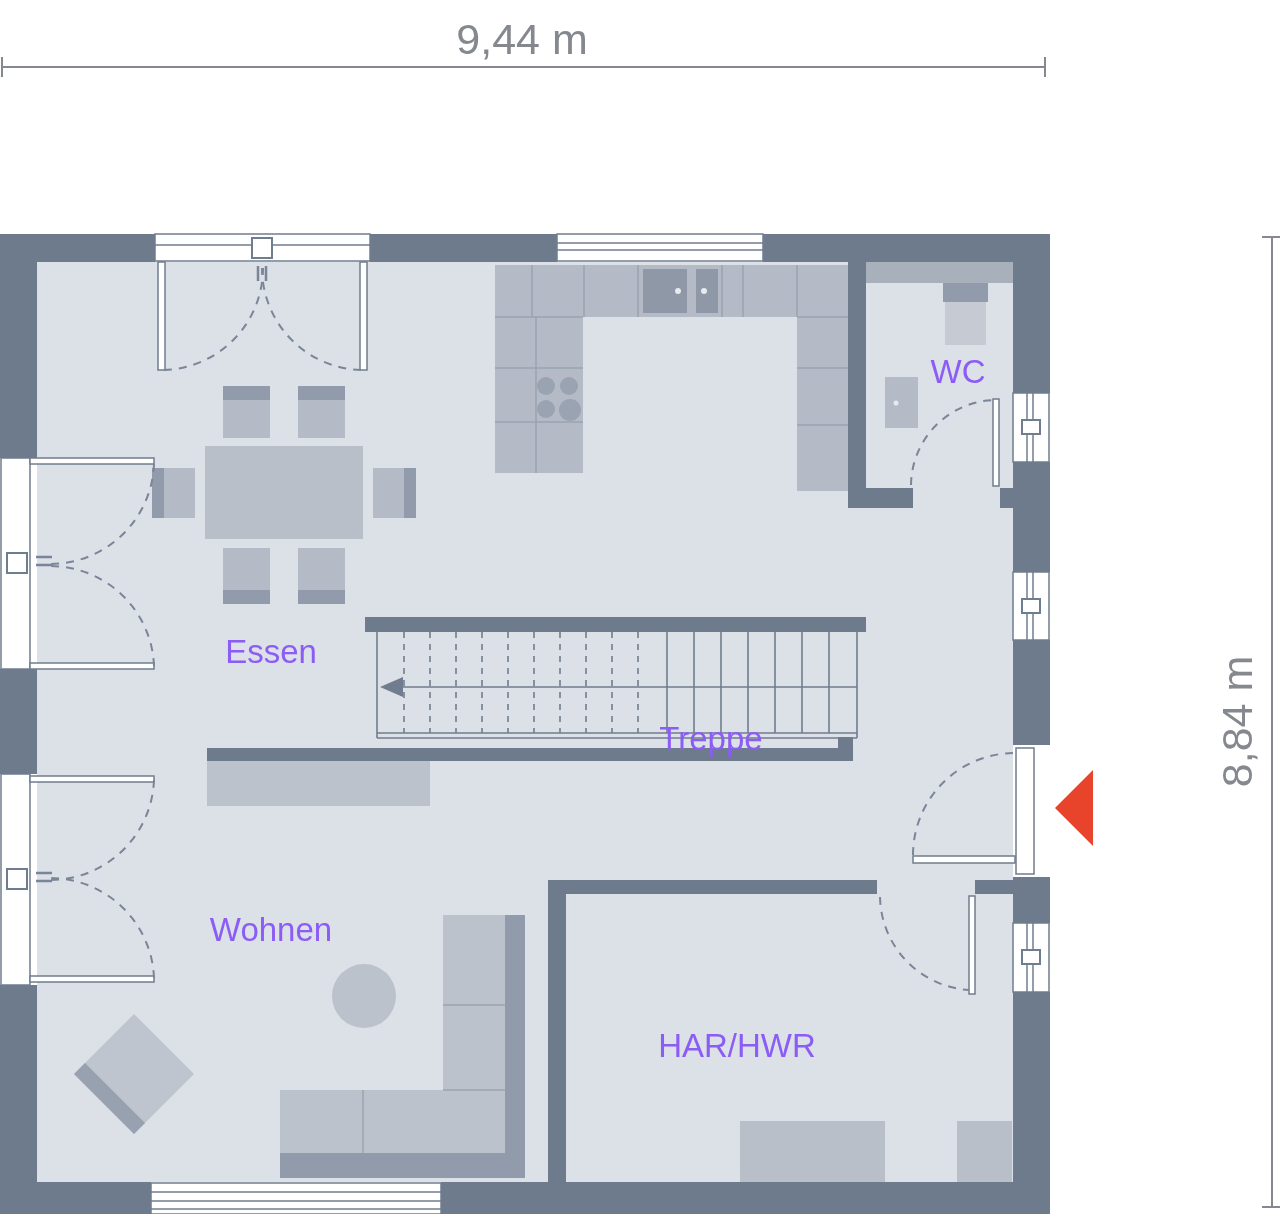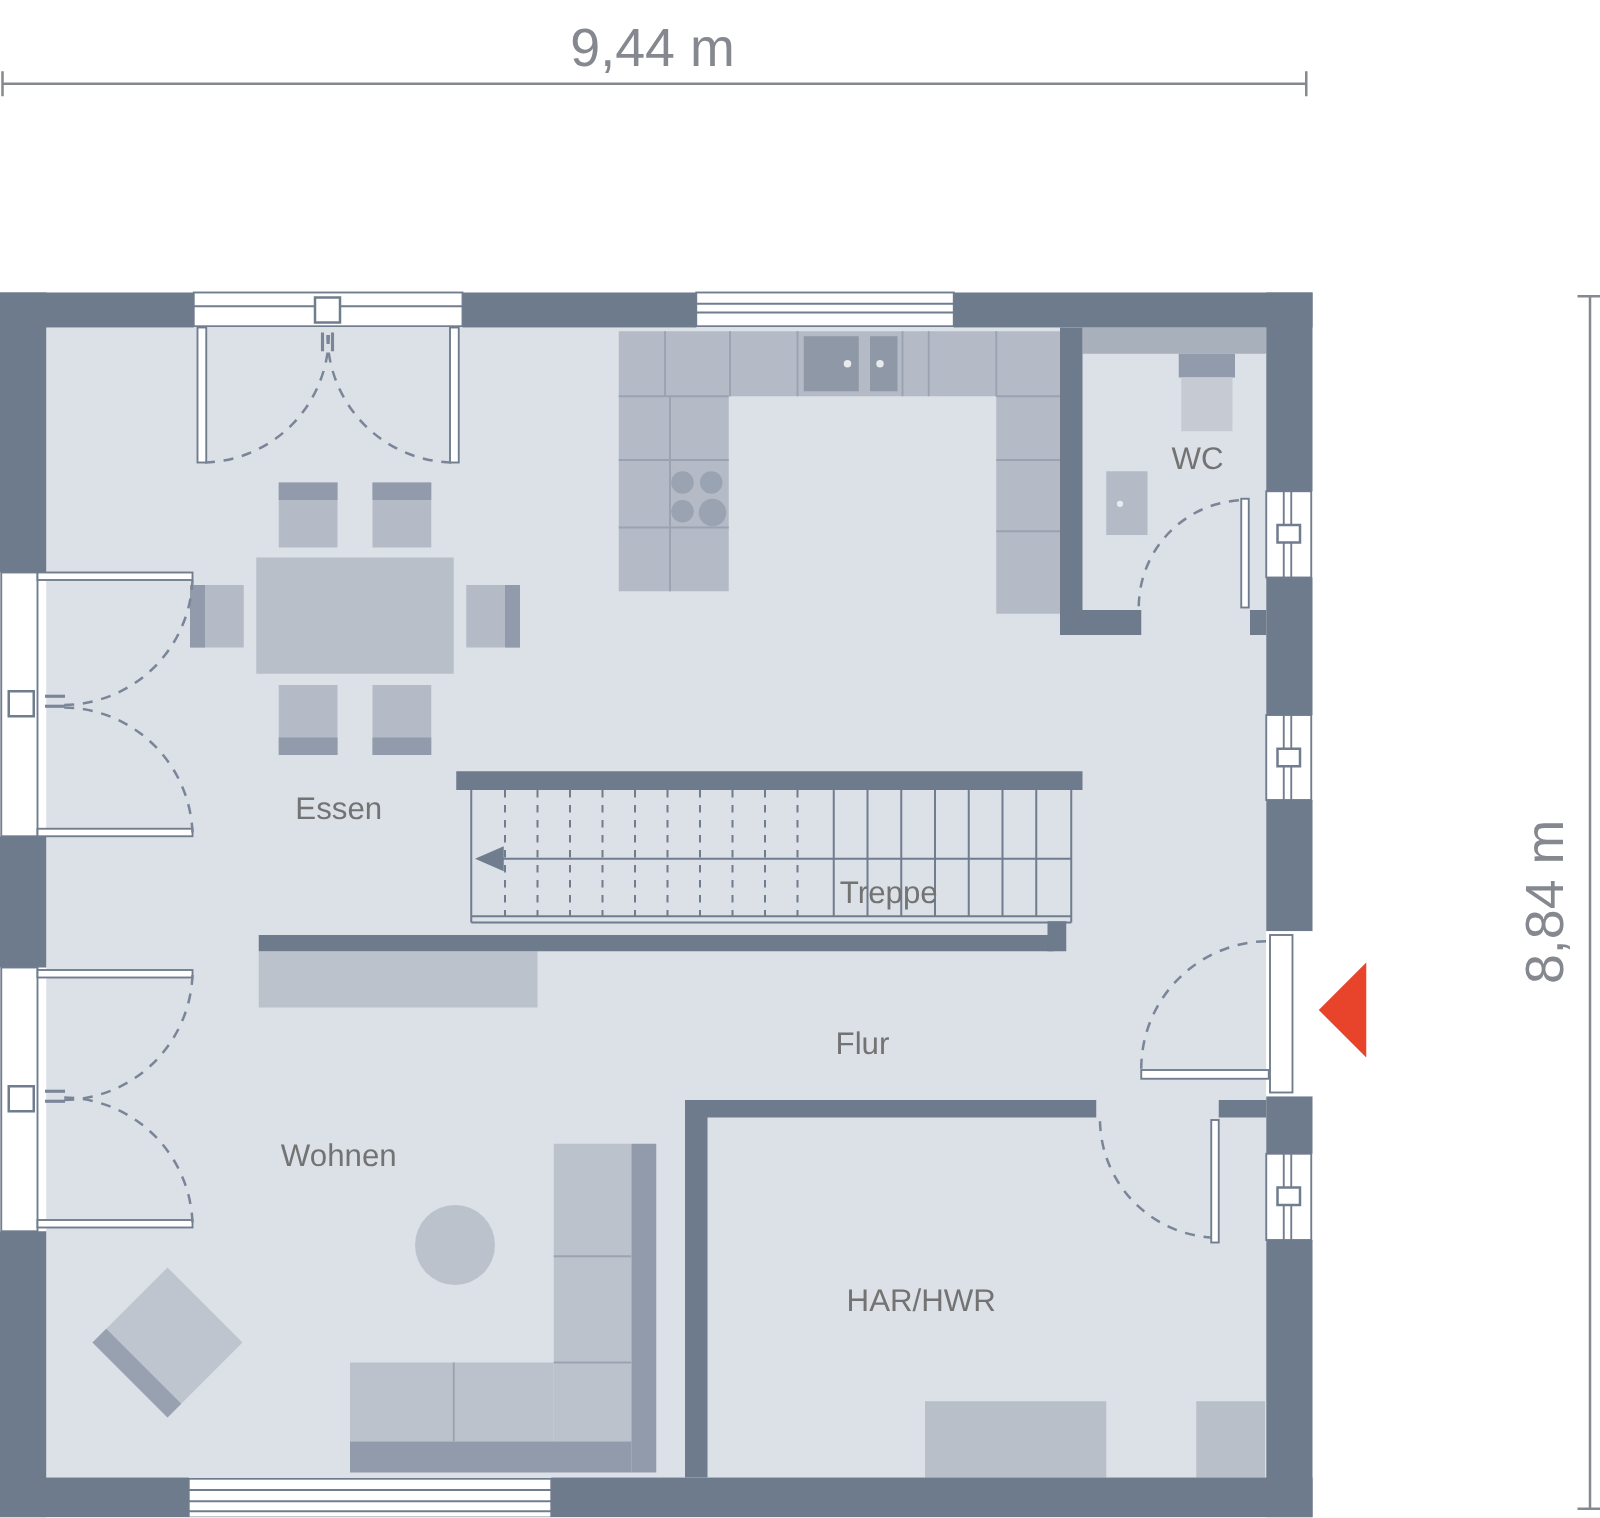--- a/index.html
+++ b/index.html
@@ -6,21 +6,21 @@
   #canvas{position:relative;width:1280px;height:1214px;background:#ffffff;overflow:hidden;
           font-family:"Liberation Sans",sans-serif;}
   .abs{position:absolute;}
   .floor{background:#dce0e7;}
   .wall{background:#6e7b8c;}
   .win{background:#ffffff;}
   .furn{background:#b5bbc6;}
   .furn2{background:#bcc2cc;}
   .dark{background:#919bab;}
   .light{background:#c6cbd3;}
-  .room-label{position:absolute;color:#737373;font-size:25px;text-align:center;white-space:nowrap;}
+  .room-label{position:absolute;color:#8b5cf6;font-size:33px;text-align:center;white-space:nowrap;}
   .dim-label{position:absolute;color:#85898f;font-size:43px;text-align:center;white-space:nowrap;}
   svg{position:absolute;left:0;top:0;pointer-events:none;}
 </style>
 </head>
 <body>
 
 <div id="canvas">
 
   <div class="abs floor" style="left:37px;top:262px;width:976px;height:920px;"></div>
 
@@ -245,18 +245,17 @@
     </g>
 
     <polygon points="1055,808 1093,770 1093,846" fill="#e8432b"></polygon>
   </svg>
 
   <div class="dim-label" style="left:402px;top:15px;width:240px;">9,44 m</div>
   <div class="dim-label" style="left:1117px;top:697px;width:240px;transform:rotate(-90deg);transform-origin:center;">8,84 m</div>
 
   <div class="room-label" style="left:171px;top:633px;width:200px;">Essen</div>
   <div class="room-label" style="left:908px;top:353px;width:100px;">WC</div>
-  <div class="room-label" style="left:611px;top:700px;width:200px;">Treppe</div>
-  <div class="room-label" style="left:590px;top:821px;width:200px;">Flur</div>
+  <div class="room-label" style="left:611px;top:720px;width:200px;">Treppe</div>
   <div class="room-label" style="left:171px;top:911px;width:200px;">Wohnen</div>
   <div class="room-label" style="left:607px;top:1027px;width:260px;">HAR/HWR</div>
 
 </div>
 
 </body></html>

